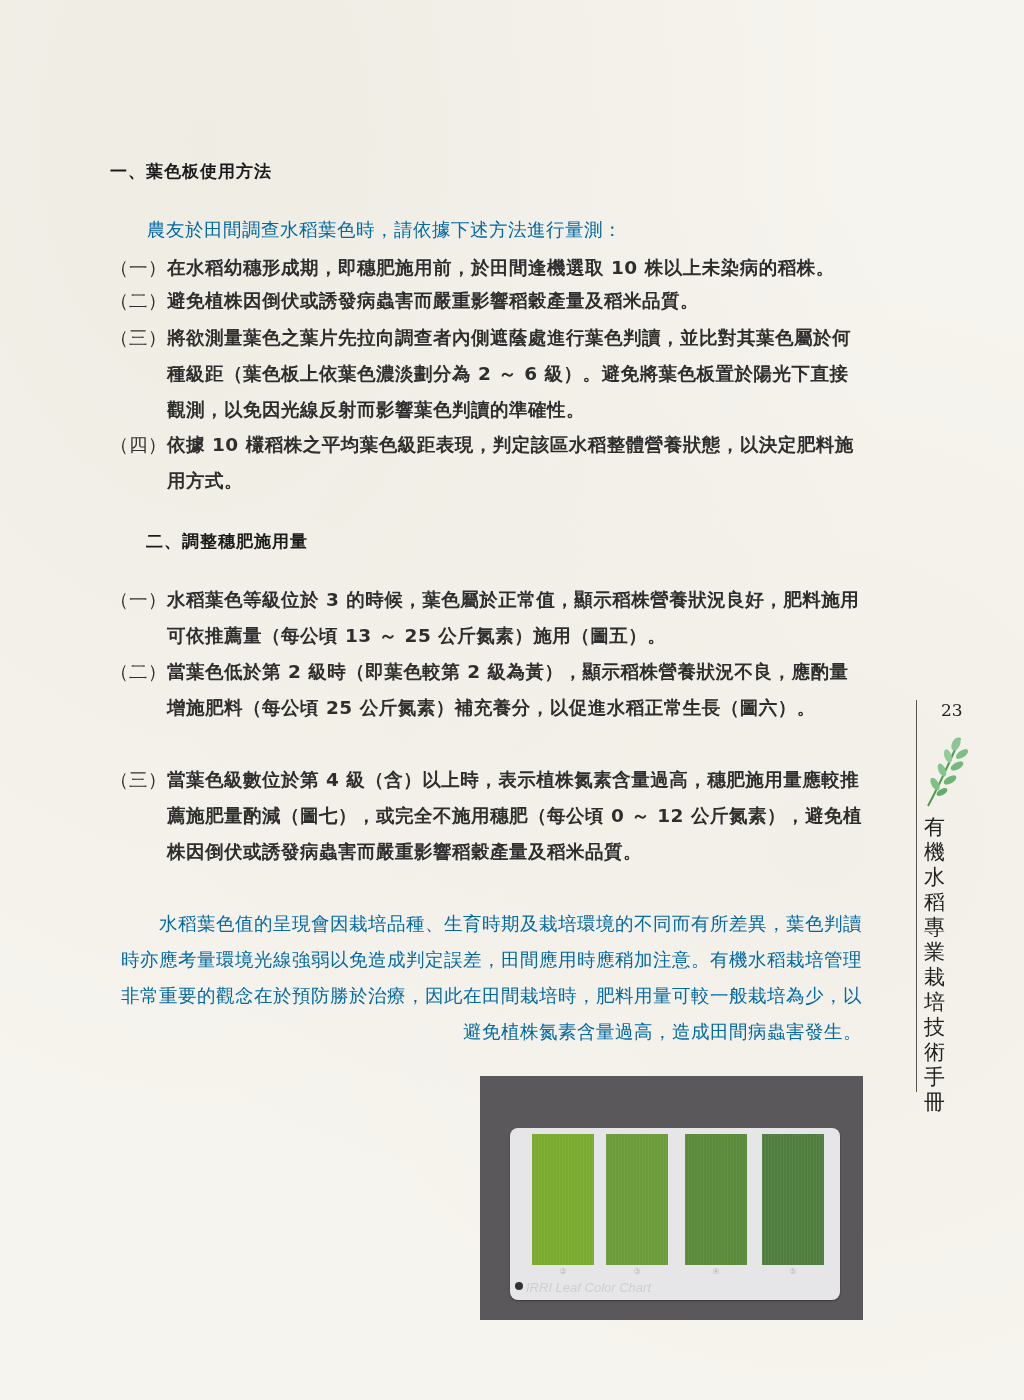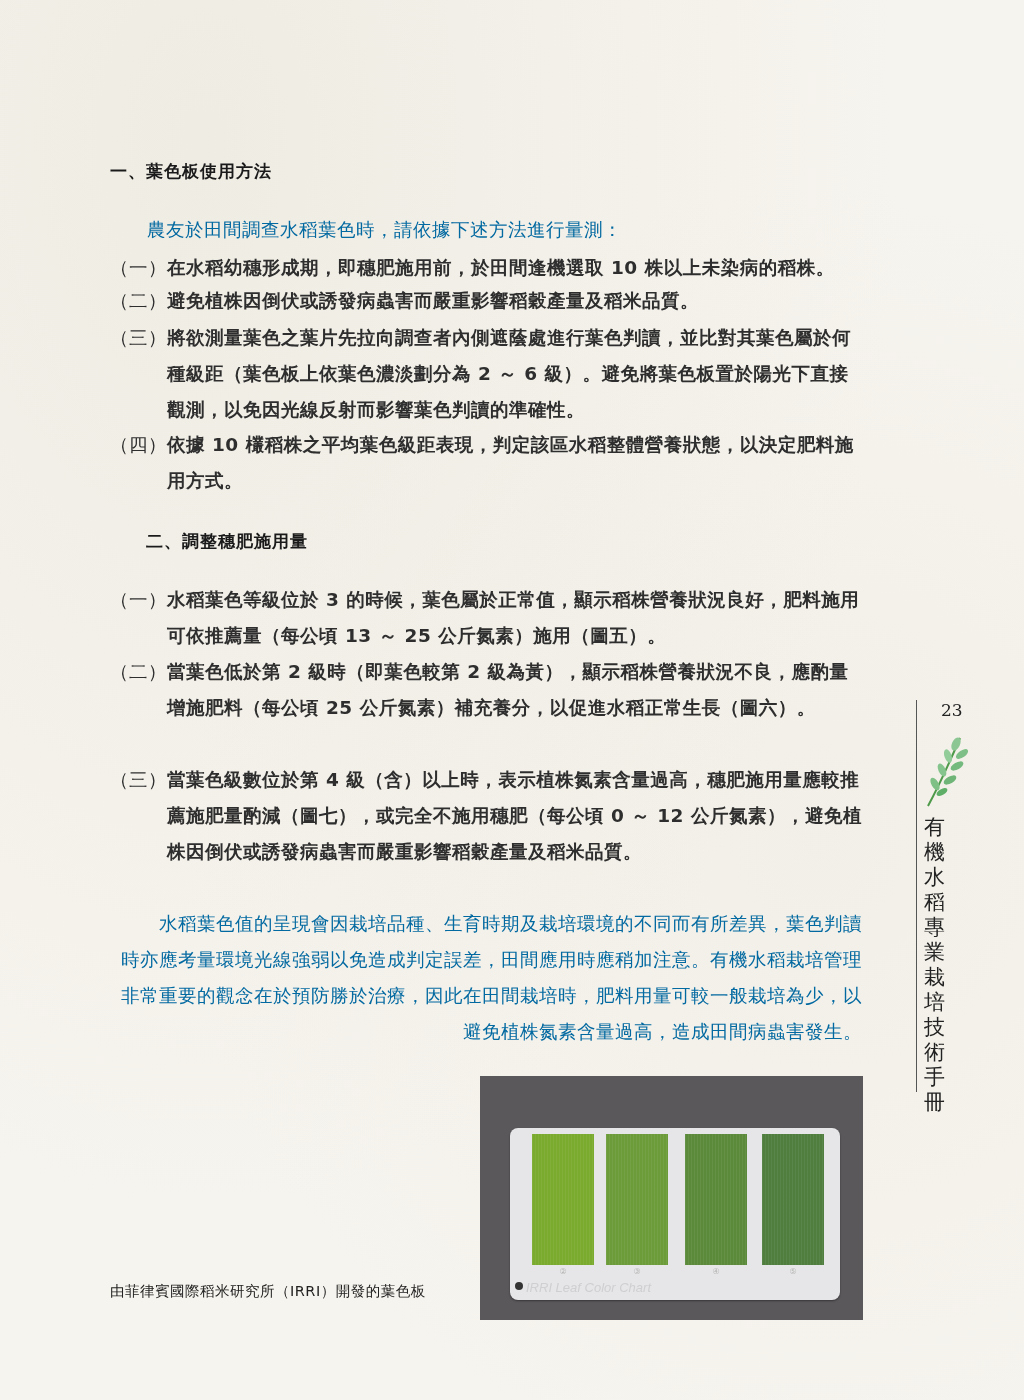--- a/index.html
+++ b/index.html
@@ -143,14 +143,13 @@
     <div class="swatch-num" style="left:22px;">②</div>
     <div class="swatch-num" style="left:96px;">③</div>
     <div class="swatch-num" style="left:175px;">④</div>
     <div class="swatch-num" style="left:252px;">⑤</div>
     <div class="chart-hole"></div>
     <div class="chart-label">IRRI Leaf Color Chart</div>
   </div>
 </div>
 
 <div class="caption">
-  <div>由菲律賓國際稻米研究所（IRRI）開發的葉色板</div>
 </div>
 
 </body></html>

